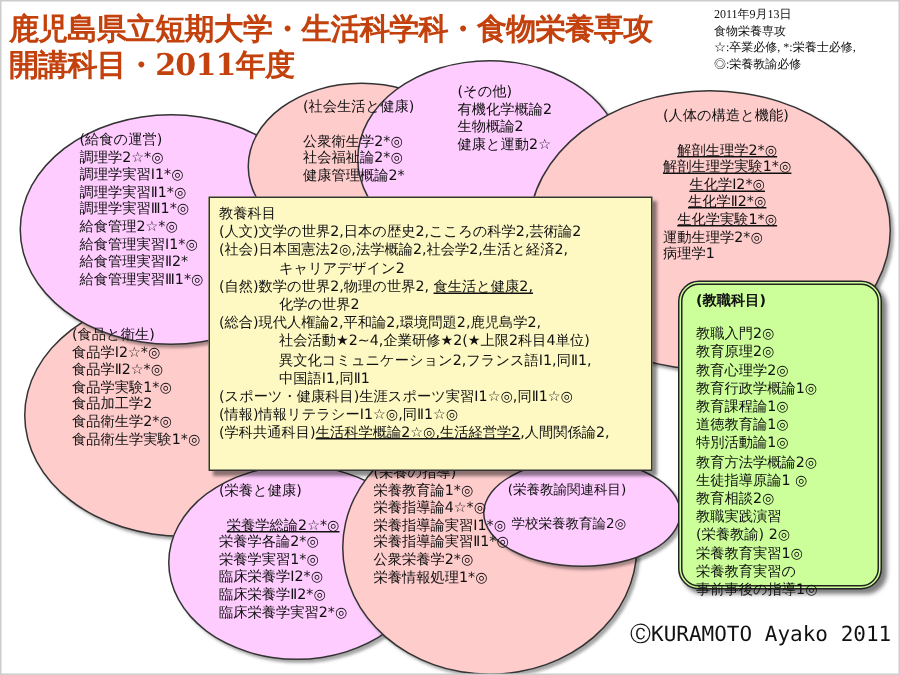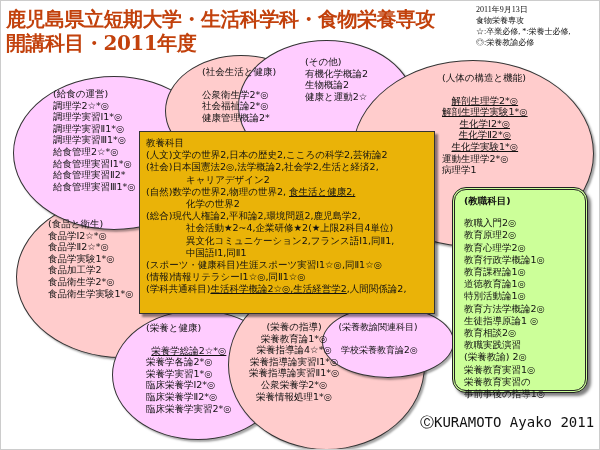--- a/index.html
+++ b/index.html
@@ -8,21 +8,21 @@
   .title { position:absolute; left:6px; color:#c2410c; font-weight:bold; font-family:"DejaVu Serif", serif; white-space:nowrap; letter-spacing:-0.5px;text-align:right; }
   .t1 { top:6px; font-size:20px; }
   .t2 { top:30px; font-size:20px; }
   .legend { position:absolute; left:476px; top:4px; font-size:8px; line-height:11px; white-space:nowrap;font-family:Liberation Serif, serif; }
   .blob { position:absolute; border:1.5px solid #333; border-radius:50%; box-shadow:2px 2px 2px rgba(0,0,0,0.35); }
   .pink { background:#ffcccc; }
   .violet { background:#ffccff; }
   .txt { position:absolute; font-size:9.5px; line-height:11.6px; white-space:nowrap; }
   .txt div { }
   .u { text-decoration:underline;text-align:center; }
-  .box-y { position:absolute; left:139px; top:131px; width:294px; height:181px; background:#eab308;
+  .box-y { position:absolute; left:139px; top:131px; width:294px; height:181px; background:#fef9c3;
            border:1.5px solid #333; box-shadow:3px 3px 2px rgba(0,0,0,0.45); }
   .box-y .txt { position:absolute; left:6px; top:5px; font-size:9.5px; line-height:12.2px; }
   .ind { padding-left:40px; }
   .box-g { position:absolute; left:452px; top:187px; width:130px; height:200px; background:#ccff99;
            border:3px double #222; border-radius:14px; box-shadow:3px 3px 3px rgba(0,0,0,0.5); }
   .copyright { position:absolute; left:420px; top:414px; font-size:14px; font-family:"DejaVu Sans Mono", monospace; white-space:nowrap; }
   .frame { position:absolute; left:0; top:0; width:598px; height:448px; border:1px solid #ccc; pointer-events:none; }
 </style>
 </head>
 <body>
@@ -96,21 +96,21 @@
 <div class="txt" style="left:146px;top:322px;">
   <div style="margin-bottom:11px;">(栄養と健康)</div>
   <div class="u">栄養学総論2☆*◎</div>
   <div>栄養学各論2*◎</div>
   <div>栄養学実習1*◎</div>
   <div>臨床栄養学Ⅰ2*◎</div>
   <div>臨床栄養学Ⅱ2*◎</div>
   <div>臨床栄養学実習2*◎</div>
 </div>
 
-<div class="txt" style="left:249px;top:321px;text-align:center;">
+<div class="txt" style="left:249px;top:310px;">
   <div>(栄養の指導)</div>
   <div>栄養教育論1*◎</div>
   <div>栄養指導論4☆*◎</div>
   <div>栄養指導論実習Ⅰ1*◎</div>
   <div>栄養指導論実習Ⅱ1*◎</div>
   <div>公衆栄養学2*◎</div>
   <div>栄養情報処理1*◎</div>
 </div>
 
 <div class="txt" style="left:338px;top:322px;font-size:9px;">

